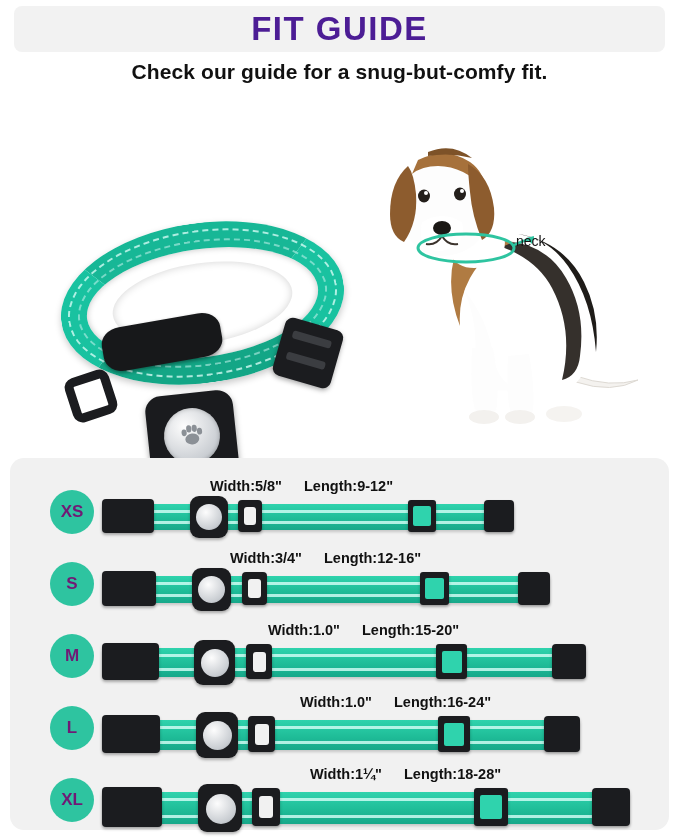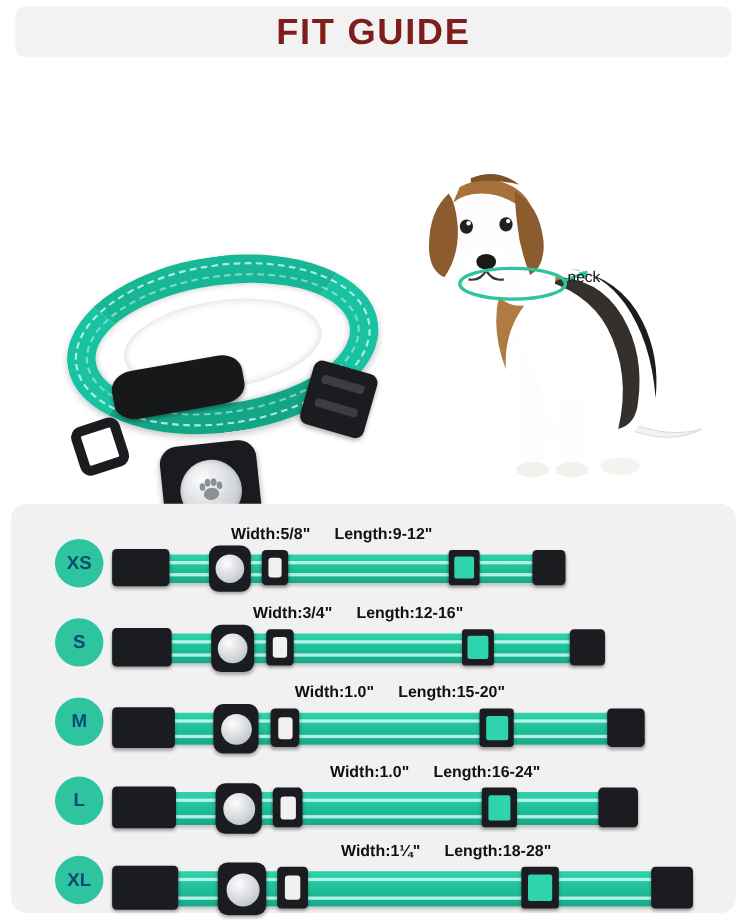--- a/index.html
+++ b/index.html
@@ -26,40 +26,40 @@
   }
   .title-text {
     position: absolute;
     left: 0; top: 0;
     width: 651px; height: 46px;
     line-height: 46px;
     text-align: center;
     font-size: 33px;
     font-weight: bold;
     letter-spacing: 1.5px;
-    color: #7f1d1d;
+    color: #4c1d95;
   }
 
   
   .subtitle {
     position: absolute;
     left: 0; top: 58px;
     width: 679px;
     text-align: center;
     font-size: 21px;
     font-weight: bold;
     color: #111111;
     line-height: 28px;
     letter-spacing: 0.1px;
   }
 
   
   .hero {
     position: absolute;
-    left: 0; top: 130px;
+    left: 0; top: 120px;
     width: 642px; height: 320px;
   }
 
   
   .collar-photo {
     position: absolute;
     left: 40px; top: 95px;
     width: 320px; height: 180px;
   }
 
@@ -193,21 +193,21 @@
     left: 0;
     width: 659px;
     height: 70px;
   }
   .size-badge {
     position: absolute;
     left: 40px; top: 12px;
     width: 44px; height: 44px;
     border-radius: 50%;
     background: #2ec4a0;
-    color: #0c4a6e;
+    color: #701a75;
     font-size: 17px;
     font-weight: bold;
     text-align: center;
     line-height: 44px;
   }
   .labels {
     position: absolute;
     top: 0px;
     height: 20px;
     white-space: nowrap;
@@ -294,20 +294,21 @@
 </head>
 <body>
 
 <div id="page">
 
   <div class="title-wrap">
     <div class="title-text">FIT GUIDE</div>
   </div>
 
   <div class="subtitle">
+    <div>Check our guide for a snug-but-comfy fit.</div>
   </div>
 
   <div class="hero">
 
     <div class="collar-photo">
       <div class="loop">
         <div class="band-outer"></div>
         <div class="stitch"></div>
         <div class="stitch2"></div>
         <div class="hole"></div>

